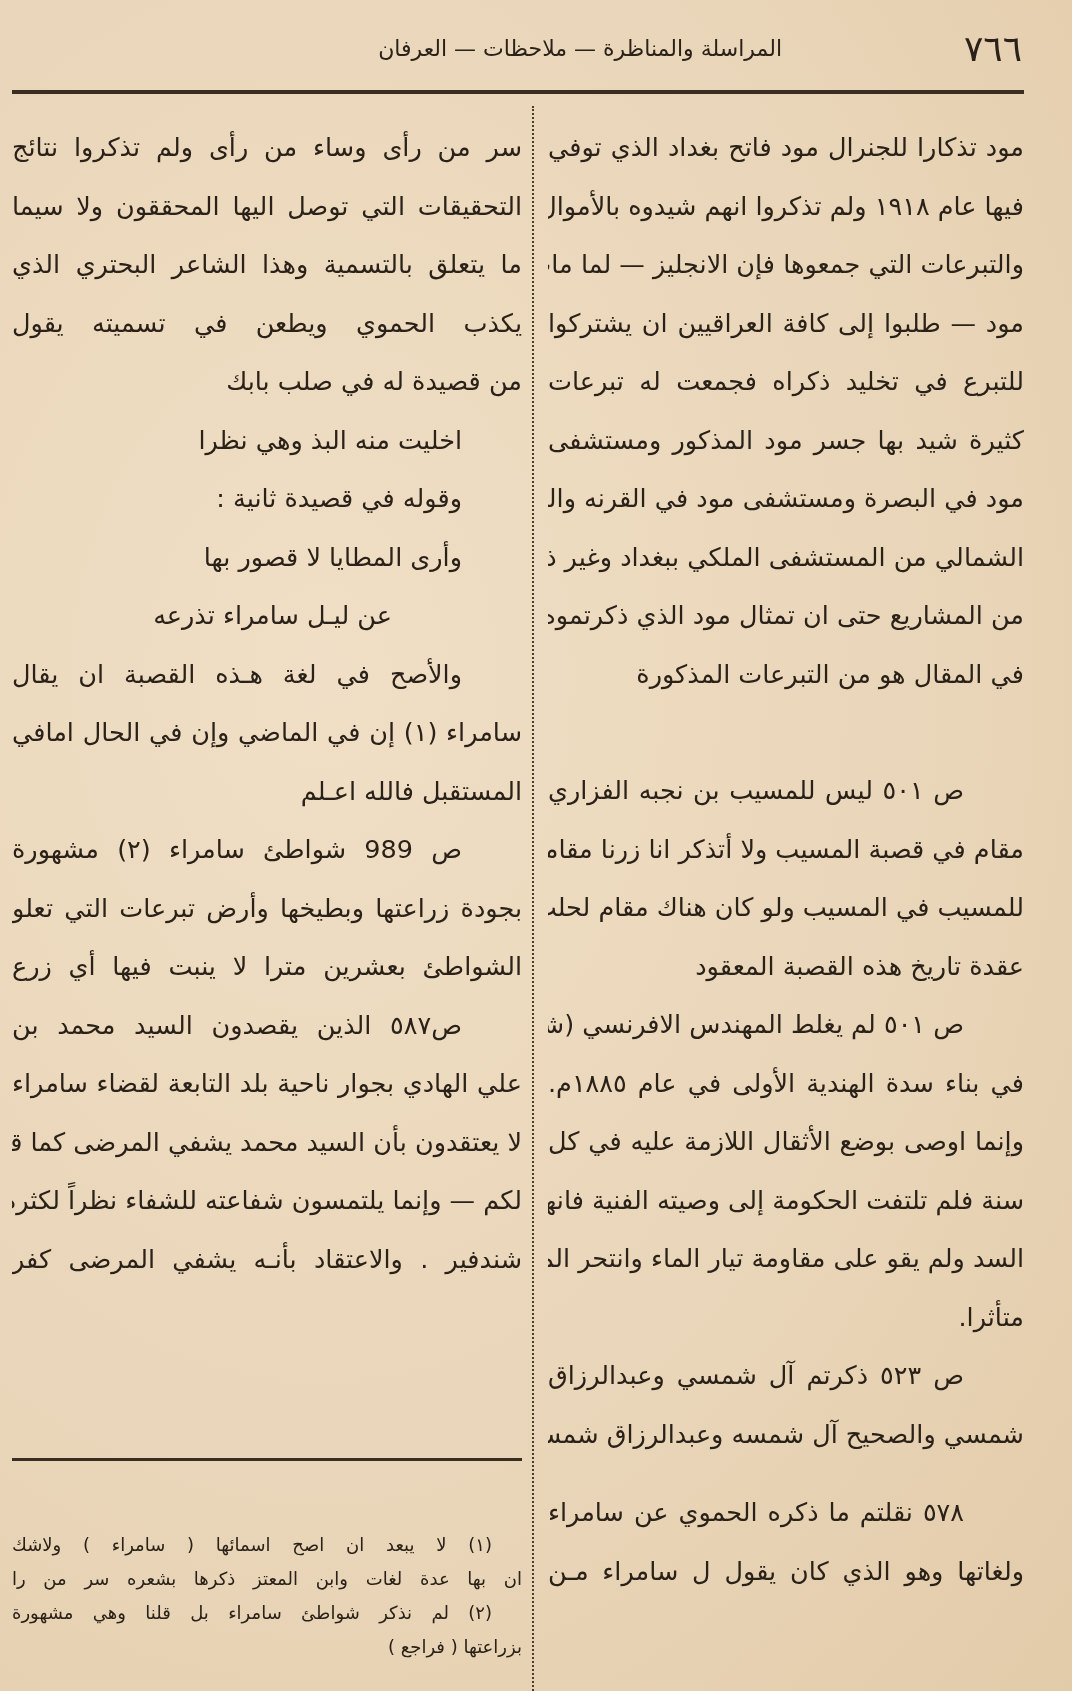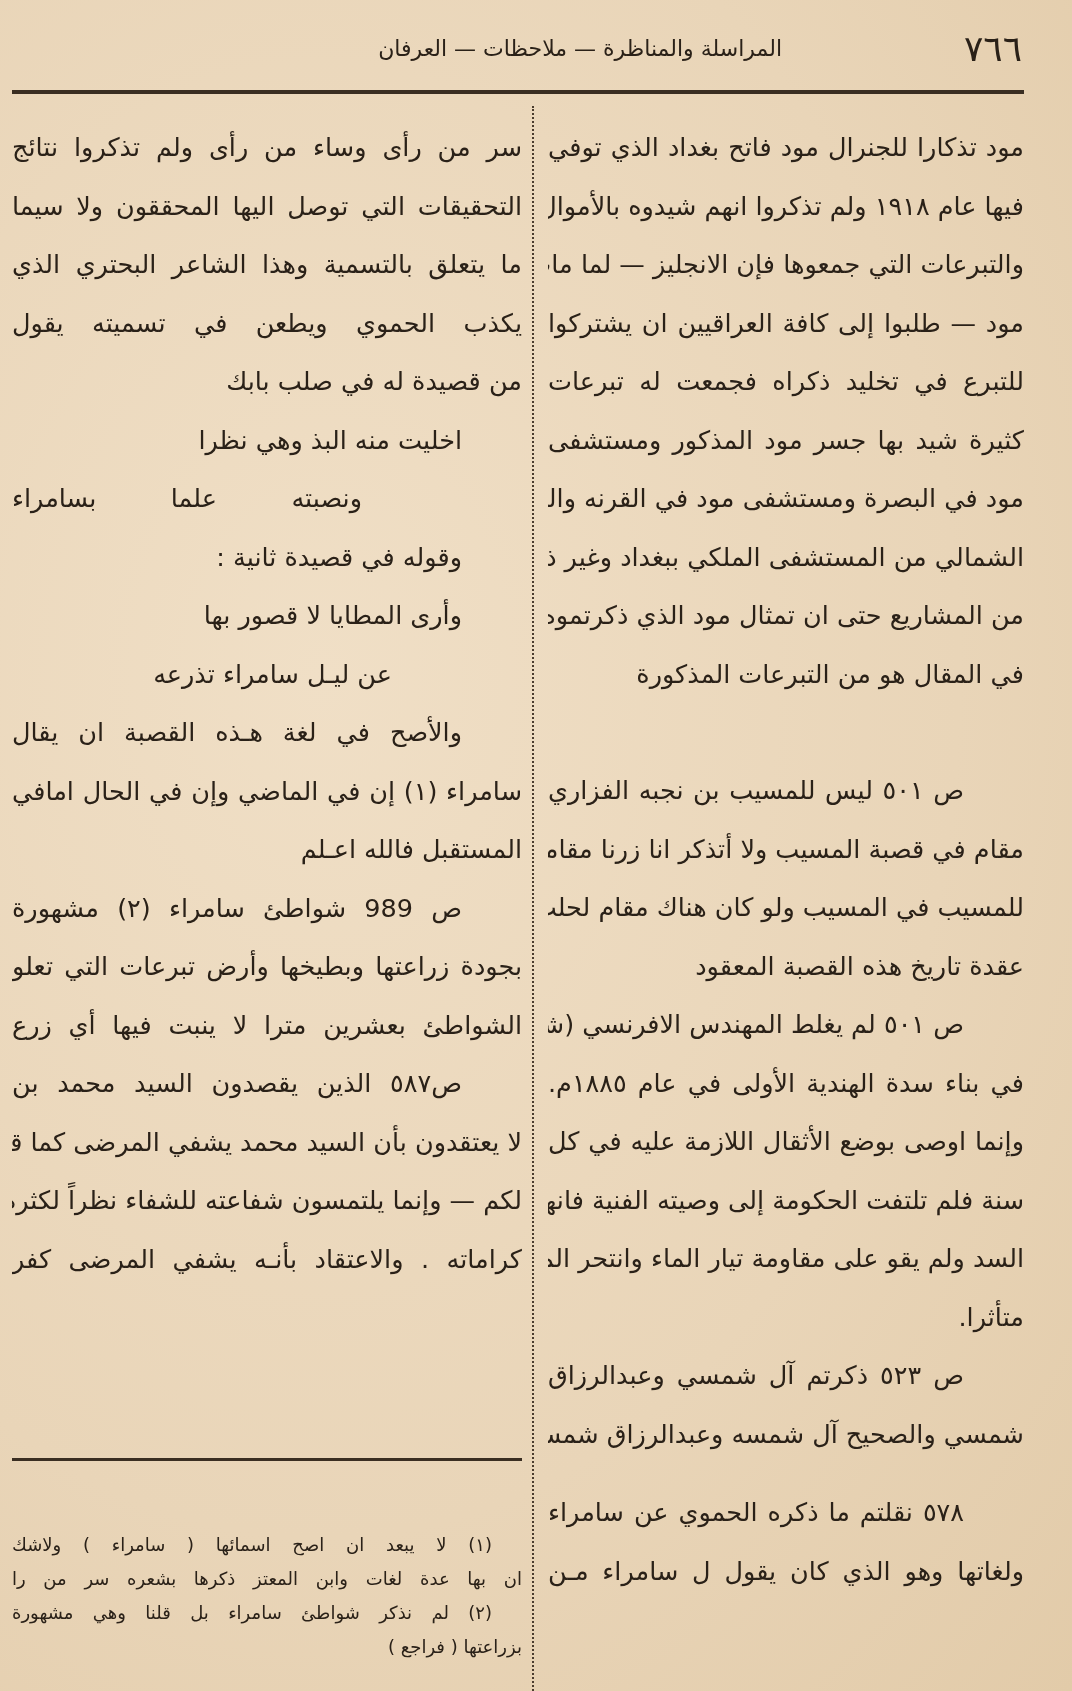--- a/index.html
+++ b/index.html
@@ -96,34 +96,34 @@
   <span class="line">ولغاتها وهو الذي كان يقول ل سامراء مـن</span>
 </div>
 
 <div class="column col-left">
   <span class="line">سر من رأى وساء من رأى ولم تذكروا نتائج</span>
   <span class="line">التحقيقات التي توصل اليها المحققون ولا سيما</span>
   <span class="line">ما يتعلق بالتسمية وهذا الشاعر البحتري الذي</span>
   <span class="line">يكذب الحموي ويطعن في تسميته يقول</span>
   <span class="line short">من قصيدة له في صلب بابك</span>
   <span class="line verse">اخليت منه البذ وهي نظرا</span>
-  <span class="line" style="padding-right:160px;">ونصبته   علما   بسامراء</span>
   <span class="line verse">وقوله في قصيدة ثانية :</span>
   <span class="line verse">وأرى المطايا لا قصور بها</span>
   <span class="line verse2">عن ليـل سامراء   تذرعه</span>
   <span class="line indent">والأصح في لغة هـذه القصبة ان يقال</span>
   <span class="line">سامراء (١) إن في الماضي وإن في الحال امافي</span>
   <span class="line short">المستقبل فالله اعـلم</span>
   <span class="line indent">ص 989   شواطئ سامراء (٢) مشهورة</span>
   <span class="line">بجودة زراعتها وبطيخها وأرض تبرعات التي تعلو</span>
   <span class="line">الشواطئ بعشرين مترا لا ينبت فيها أي زرع</span>
   <span class="line indent">ص٥٨٧   الذين يقصدون السيد محمد بن</span>
+  <span class="line">علي الهادي بجوار ناحية بلد التابعة لقضاء سامراء</span>
   <span class="line">لا يعتقدون بأن السيد محمد يشفي المرضى كما قيل</span>
   <span class="line">لكم — وإنما يلتمسون شفاعته للشفاء نظراً لكثرة</span>
-  <span class="line">كراماته . والاعتقاد بأنـه يشفي المرضى كفر</span>
+  <span class="line">شندفير . والاعتقاد بأنـه يشفي المرضى كفر</span>
 </div>
 
 <div class="foot-rule"></div>
 <div class="footnotes">
   <span class="line indent">(١)  لا يبعد ان اصح اسمائها ( سامراء ) ولاشك</span>
   <span class="line">ان بها عدة لغات وابن المعتز ذكرها بشعره سر من را</span>
   <span class="line indent">(٢)  لم نذكر شواطئ سامراء بل قلنا وهي مشهورة</span>
   <span class="line short">بزراعتها ( فراجع )</span>
 </div>
 

